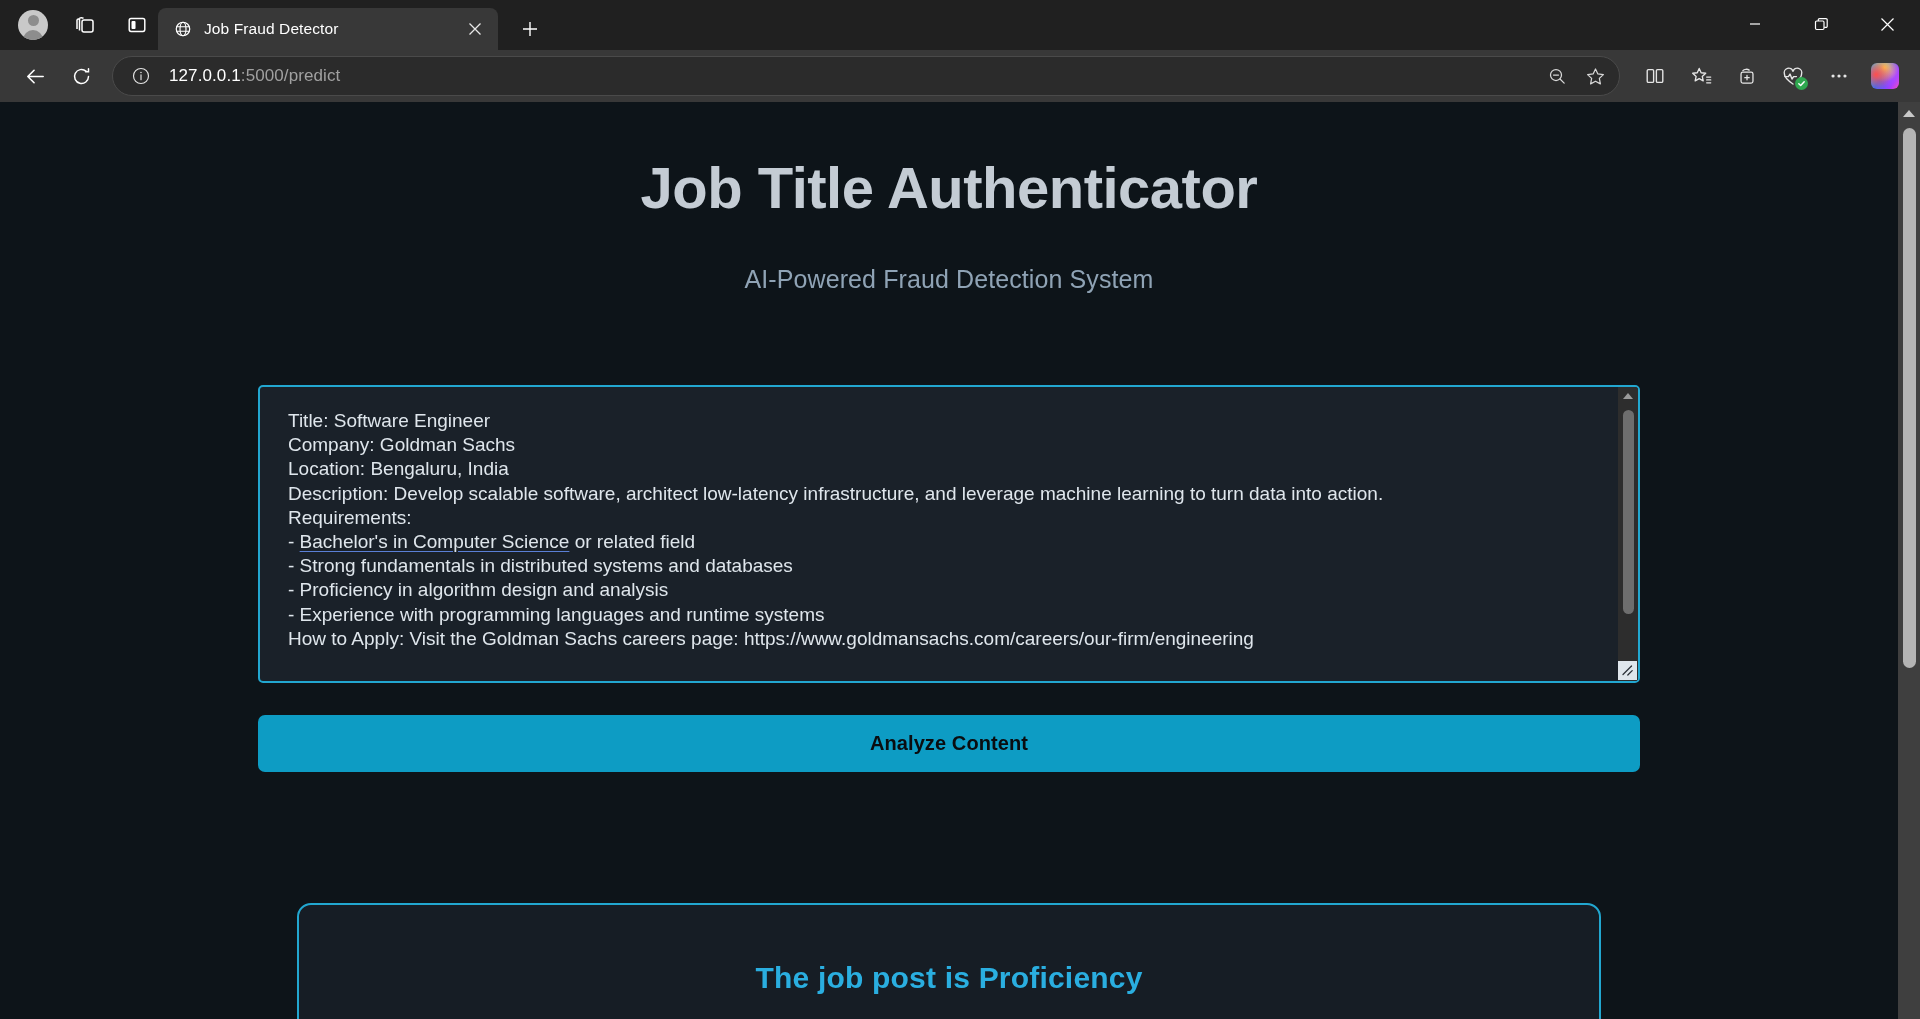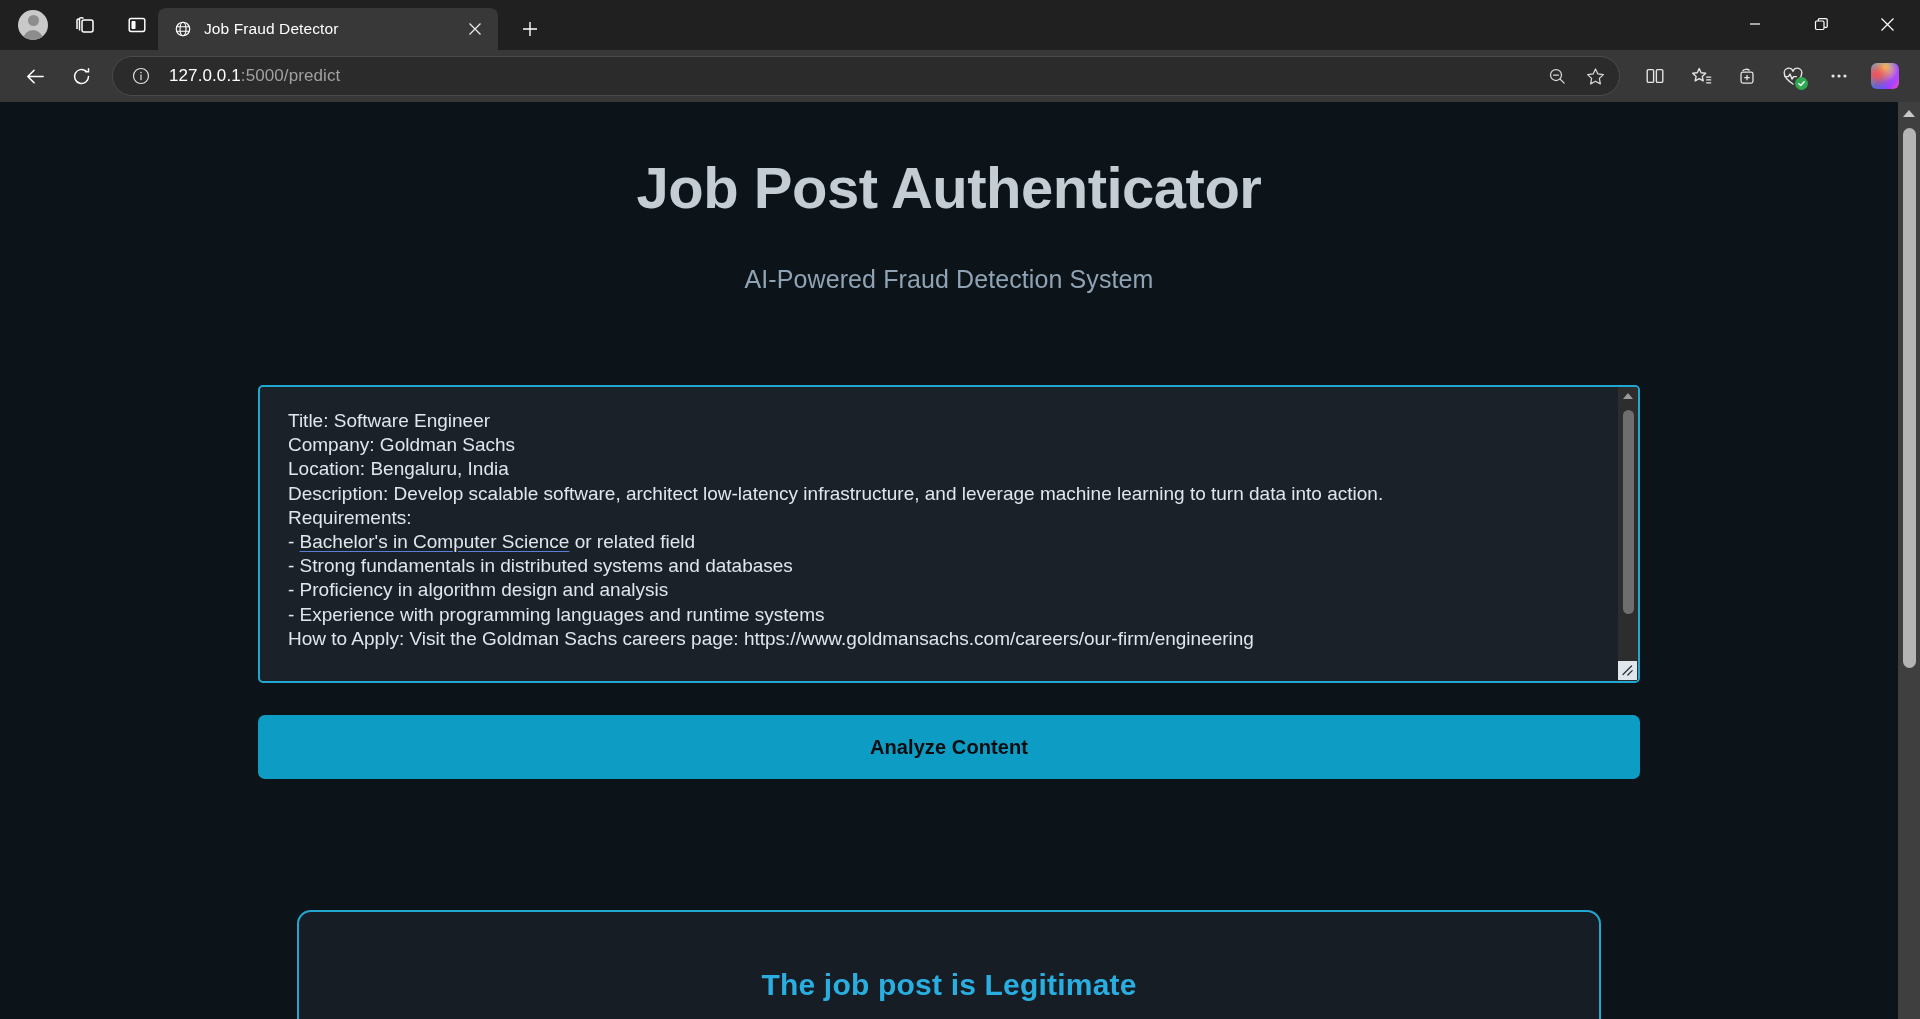--- a/index.html
+++ b/index.html
@@ -278,21 +278,21 @@
     position: absolute;
     right: 1px; bottom: 1px;
     width: 19px; height: 19px;
     background: #dfe6ec;
   }
   .ta-resize svg { display: block; }
 
   .analyze-btn {
     width: 100%;
     margin-top: 32px;
-    height: 64px;
+    height: 57px;
     background: #0d9cc4;
     border: none;
     border-radius: 7px;
     color: #0a0d10;
     font-size: 20px;
     font-weight: bold;
     font-family: "Liberation Sans", sans-serif;
     cursor: pointer;
     letter-spacing: .1px;
   }
@@ -500,21 +500,21 @@
         <div class="copilot-glyph"></div>
       </div>
     </div>
   </div>
 
   <div class="viewport">
 
     <div class="page">
       <div class="page-inner">
 
-        <h1 class="app-title">Job Post Authenticator</h1>
+        <h1 class="app-title">Job Title Authenticator</h1>
         <p class="app-subtitle">AI-Powered Fraud Detection System</p>
 
         <div class="form-wrap">
 
           <div class="textarea-box">
             <div class="textarea-content"><div>Title: Software Engineer</div><div>Company: Goldman Sachs</div><div>Location: Bengaluru, India</div><div>Description: Develop scalable software, architect low-latency infrastructure, and leverage machine learning to turn data into action.</div><div>Requirements:</div><div>- <span class="spellline">Bachelor's in Computer Science</span> or related field</div><div>- Strong fundamentals in distributed systems and databases</div><div>- Proficiency in algorithm design and analysis</div><div>- Experience with programming languages and runtime systems</div><div>How to Apply: Visit the Goldman Sachs careers page: https://www.goldmansachs.com/careers/our-firm/engineering</div></div>
 
             <div class="ta-scroll">
               <div class="ta-arrow">
                   <span class="tri-up"></span>
@@ -527,21 +527,21 @@
                 <path d="M13.5 5 L5 13.5"></path>
                 <path d="M14.2 9.6 L9.8 14"></path>
               </svg>
             </div>
           </div>
 
           <button class="analyze-btn">Analyze Content</button>
         </div>
 
         <div class="result-card">
-          <div class="result-text">The job post is Legitimate</div>
+          <div class="result-text">The job post is Proficiency</div>
         </div>
 
       </div>
     </div>
 
     <div class="page-scrollbar">
       <div class="ps-arrow">
           <span class="ps-tri-up"></span>
         </div>
       <div class="ps-thumb"></div>

